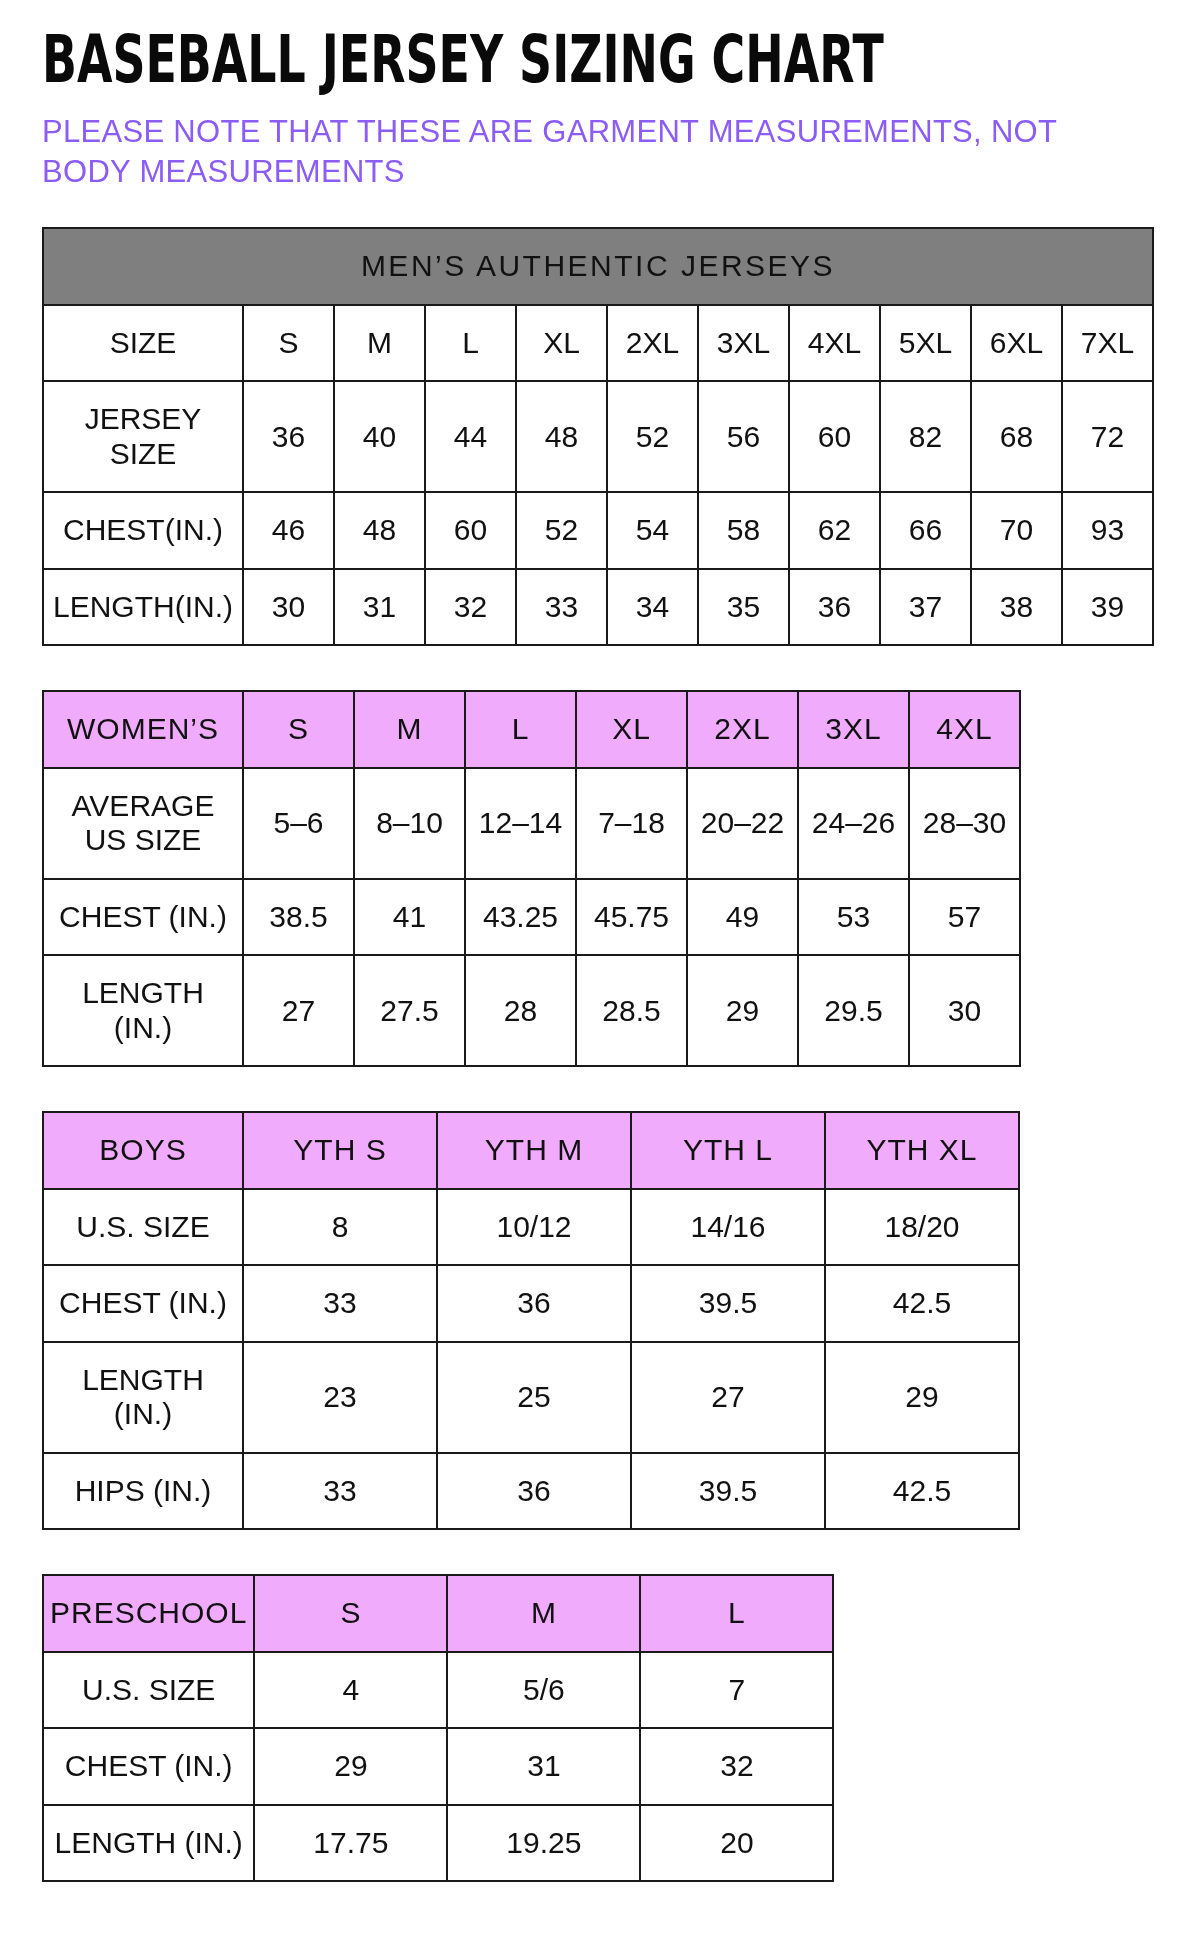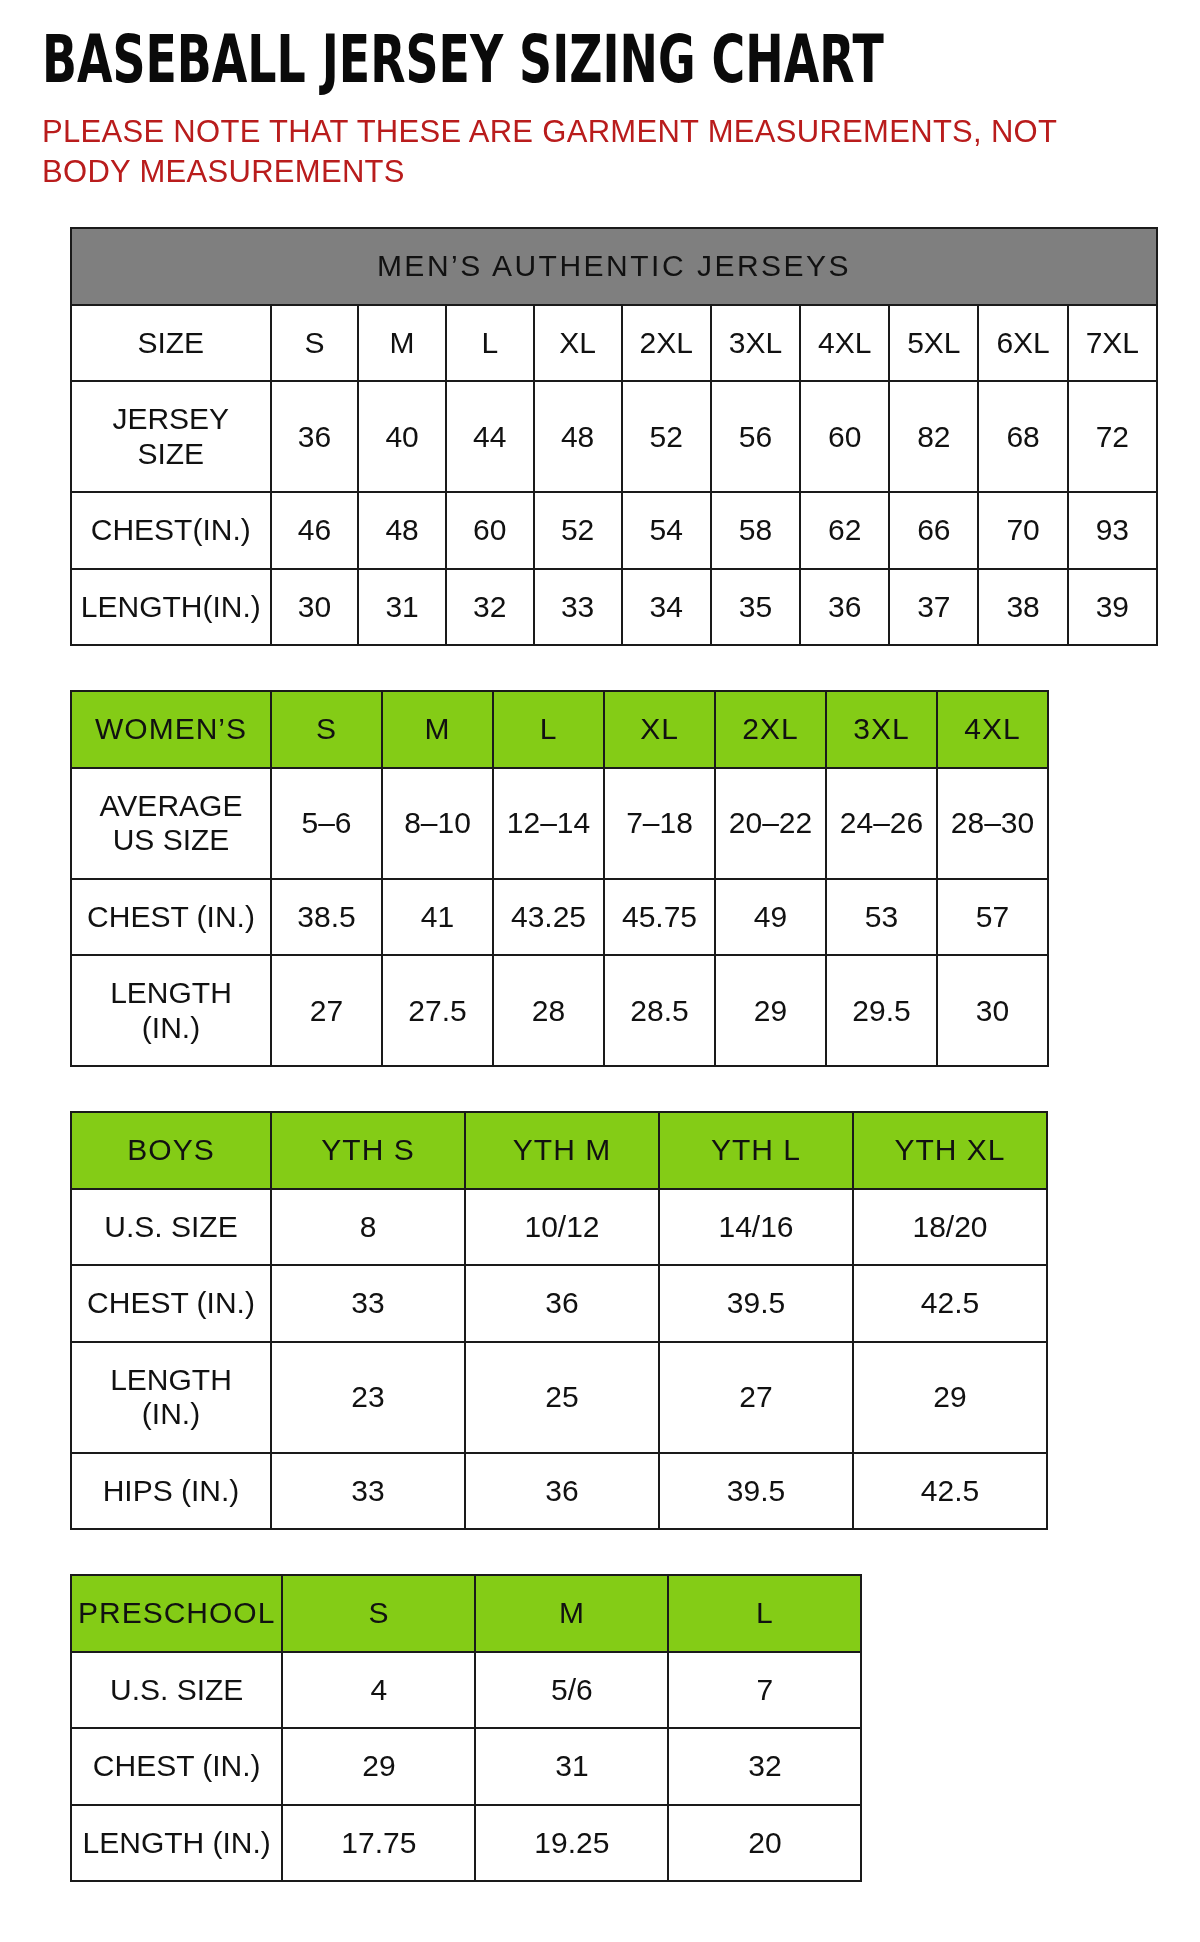--- a/index.html
+++ b/index.html
@@ -26,54 +26,53 @@
     font-size: 62px;
     letter-spacing: 0px;
     color: #0a0a0a;
     transform: scale(0.74, 1.06);
     transform-origin: left top;
   }
 
   
   .note {
     margin-top: 16px;
-    color: #b91c1c;
+    color: #8b5cf6;
     font-size: 31px;
     line-height: 1.28;
     max-width: 1015px;
     letter-spacing: 0.3px;
   }
 
   
   table.tbl {
     border-collapse: collapse;
     table-layout: fixed;
     margin-top: 44px;
-    margin-left: 28px;
   }
   table.tbl.mens { margin-top: 36px; }
   table.tbl td, table.tbl th {
     border: 2px solid #1a1a1a;
     text-align: center;
     vertical-align: middle;
     font-size: 30px;
     font-weight: normal;
     padding: 20px 6px;
     color: #111111;
     line-height: 1.15;
   }
   .banner {
     background: #7f7f7f;
     color: #ffffff;
     font-size: 34px;
     letter-spacing: 2.5px;
     padding: 26px 6px;
   }
   th.hdr {
-    background: #84cc16;
+    background: #f0abfc;
     color: #ffffff;
     letter-spacing: 1px;
     padding: 16px 6px;
   }
   td.lbl { white-space: pre-line; }
 
   col.cl { width: 200px; }
   col.cm { width: 91px; }
   col.cw { width: 111px; }
   col.cb { width: 194px; }

